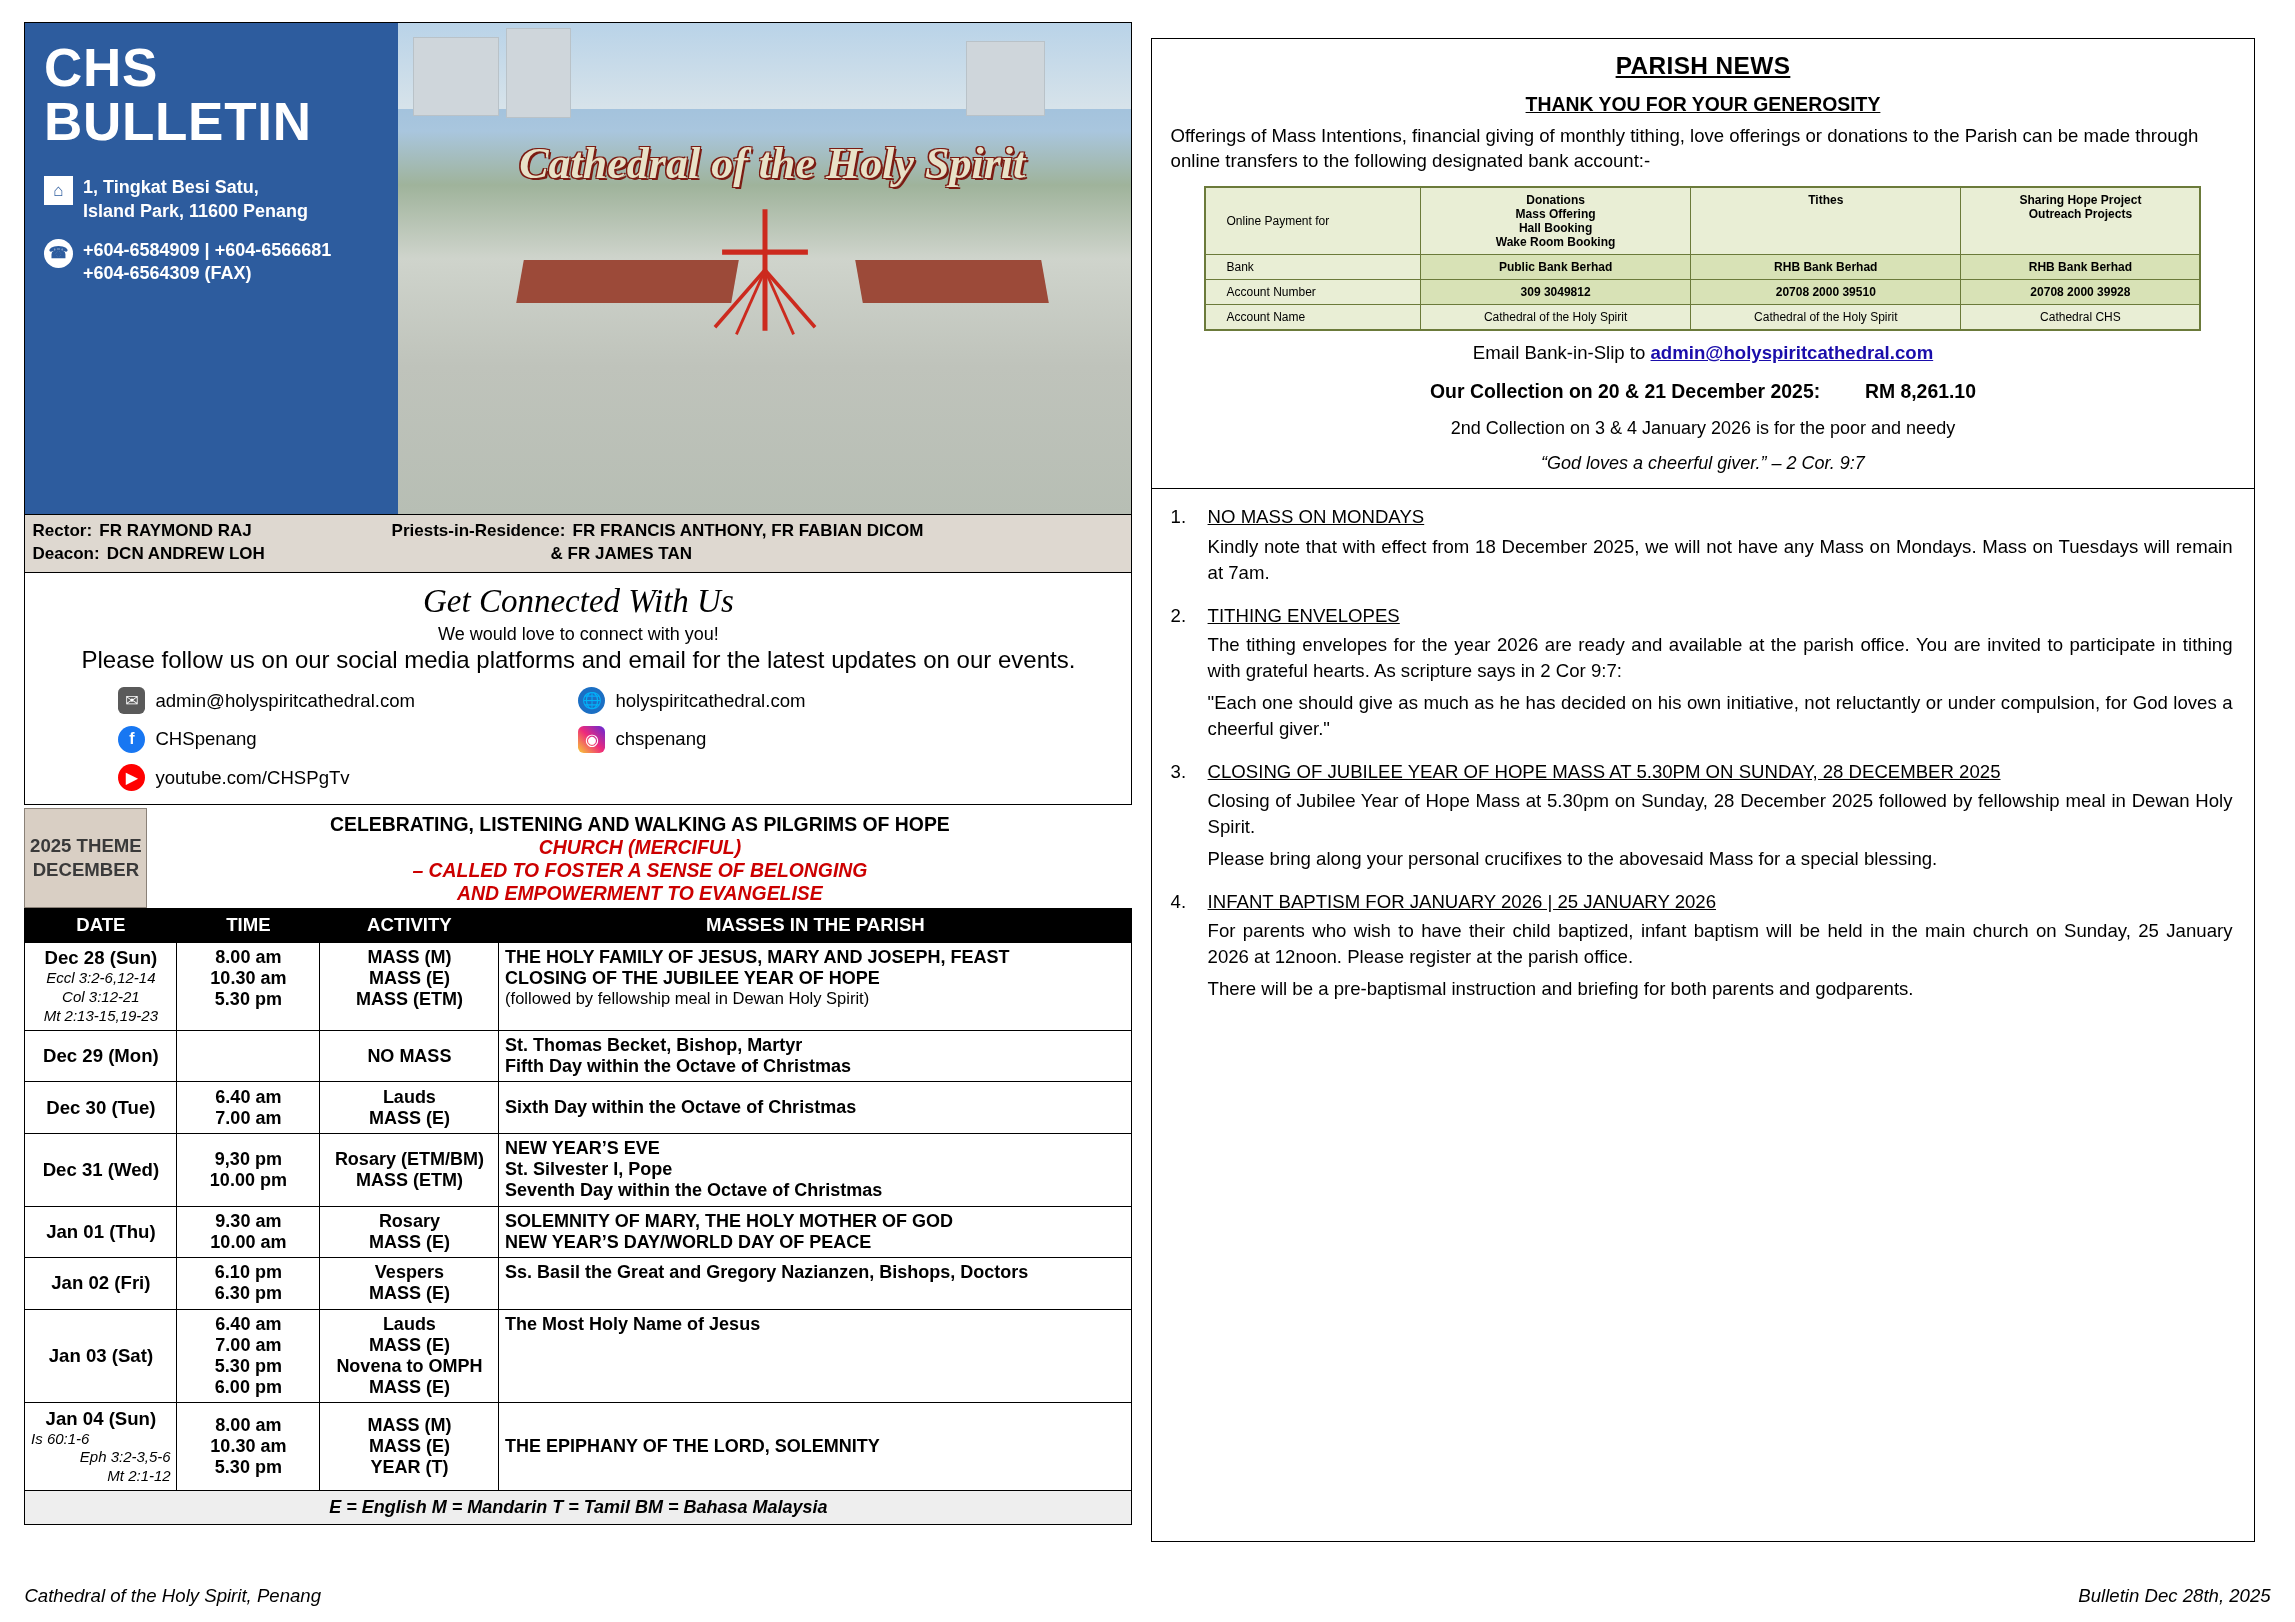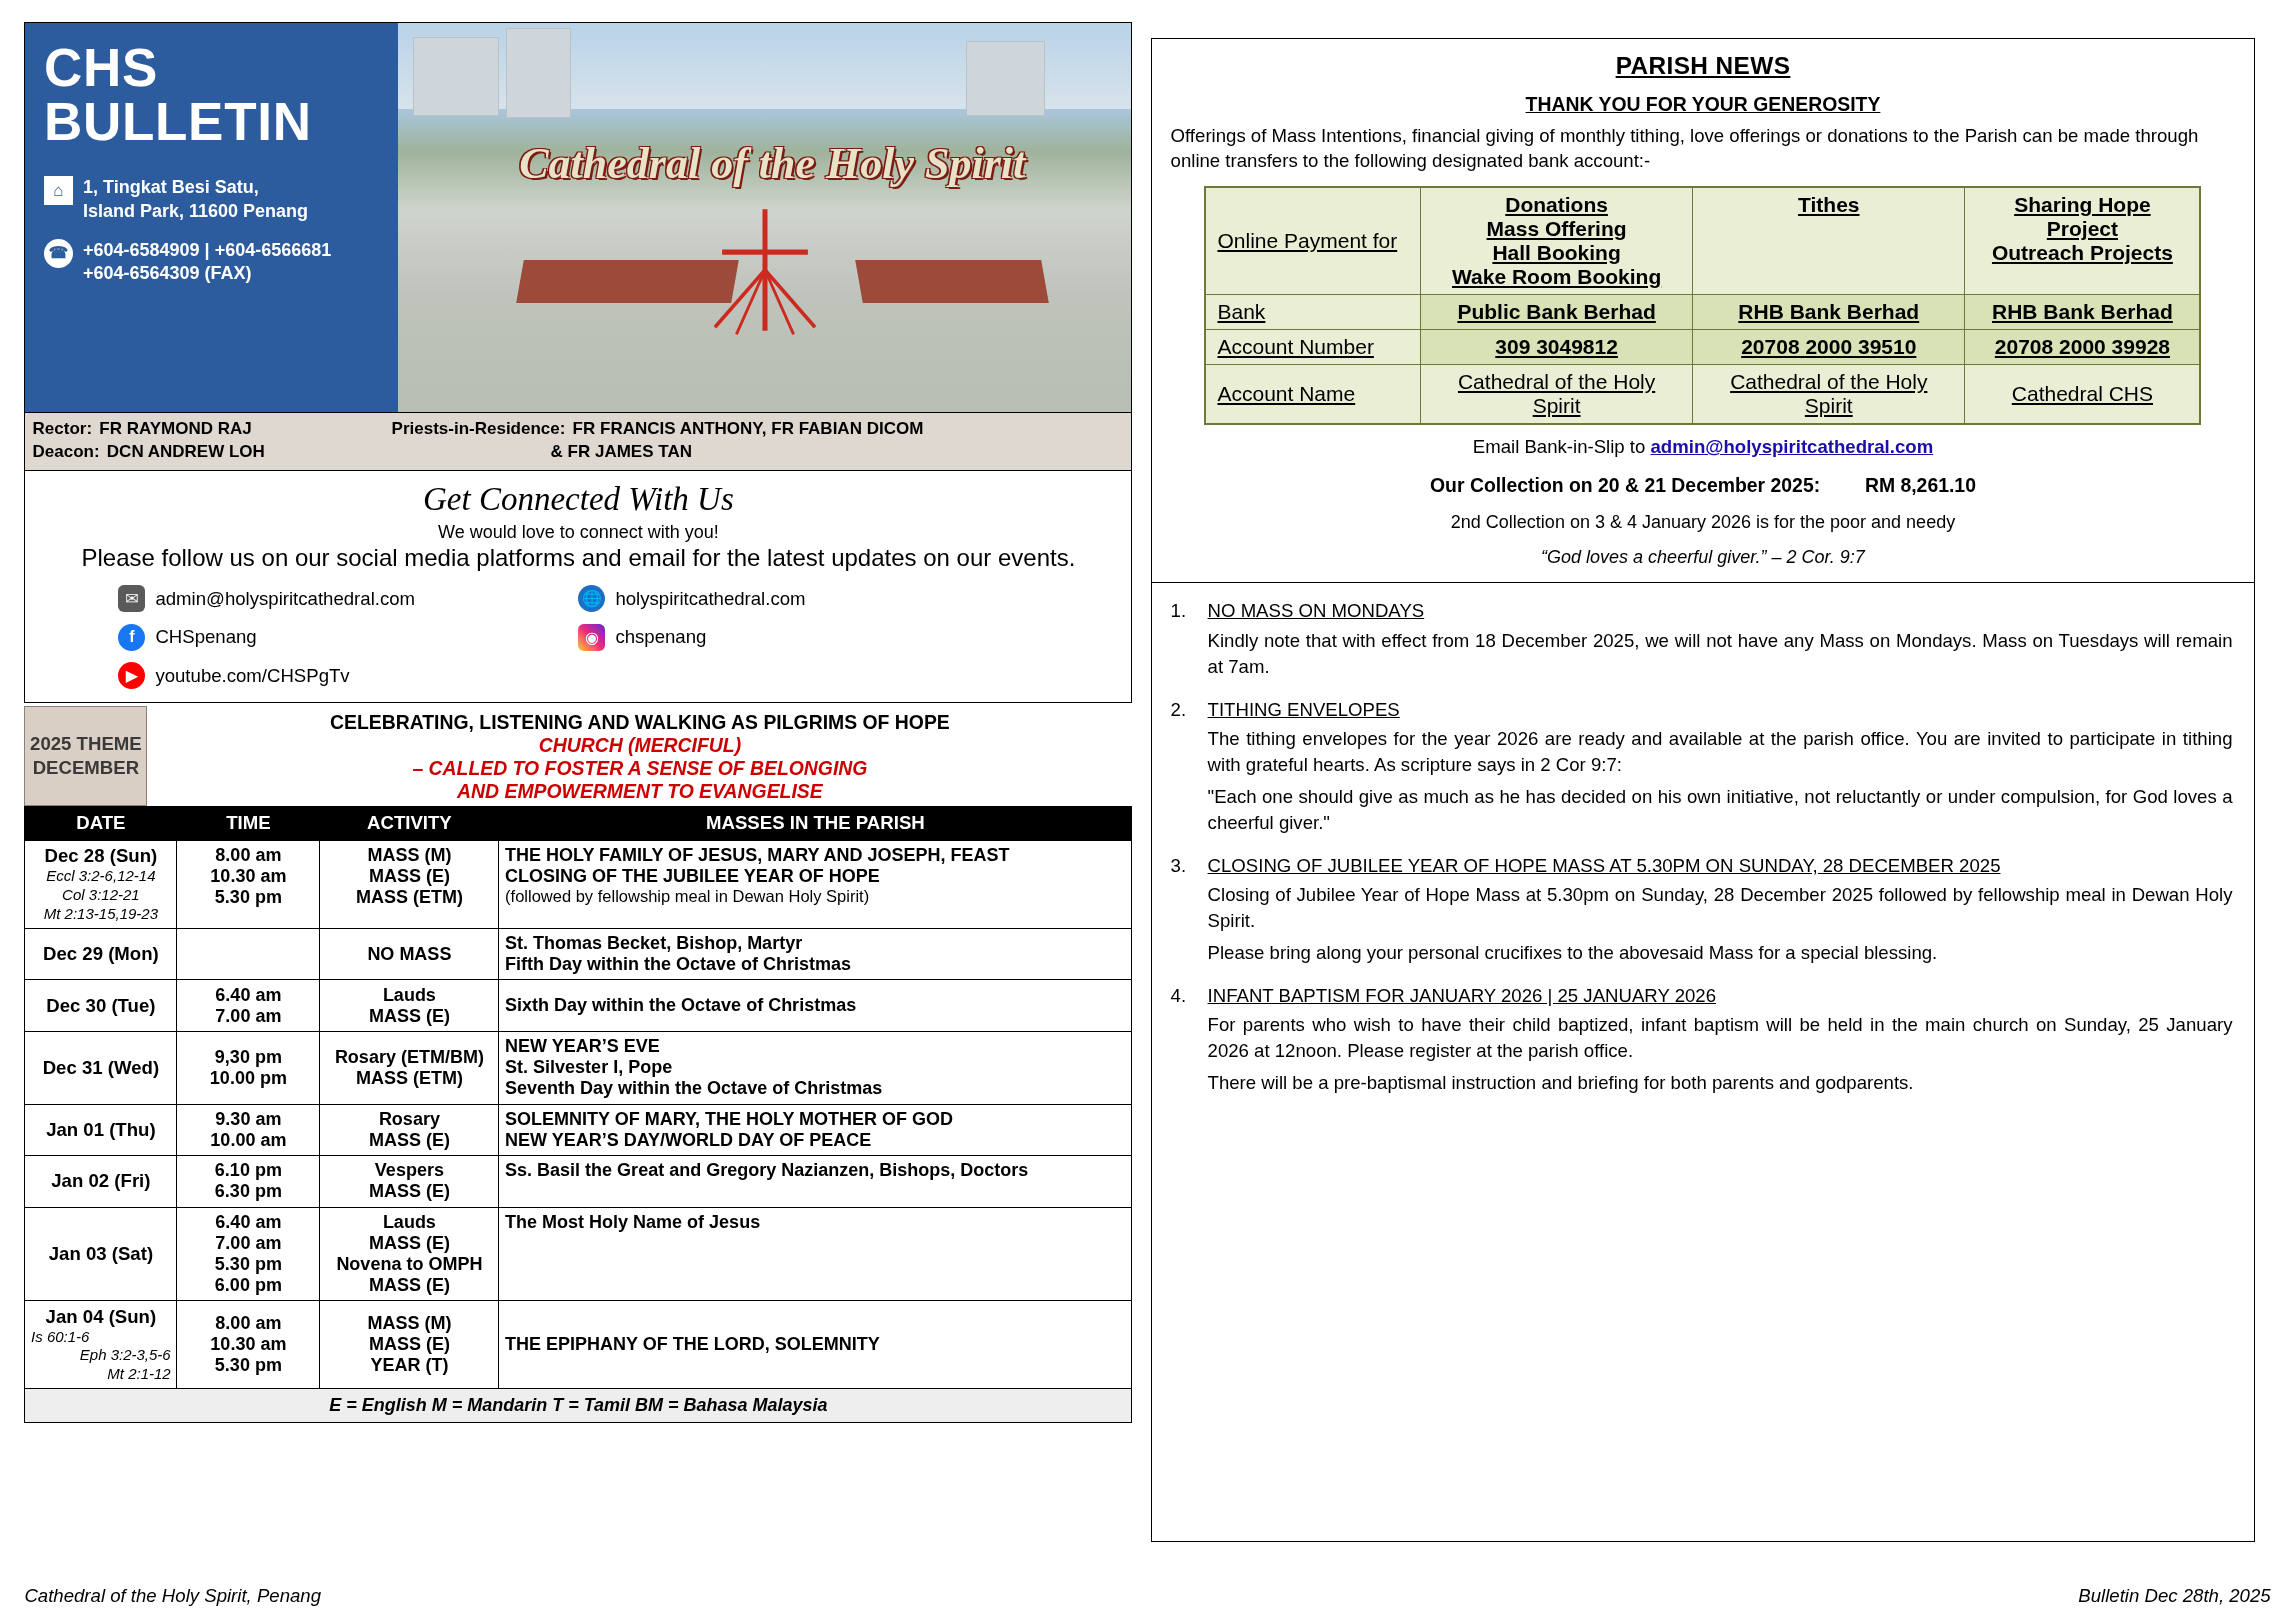--- a/index.html
+++ b/index.html
@@ -11,21 +11,21 @@
     color: #000;
     position: relative;
     overflow: hidden;
   }
   .page { position:absolute; inset:0; padding: 21.5px 24.4px 0 24.4px; }
   .cols { display:flex; gap: 18.6px; height: 1520px; }
   .left-col { width: 1108px; flex: none; }
   .right-col { width: 1104px; flex:none; border:1.4px solid #000; display:flex; flex-direction:column;margin-top:16px; }
 
   
-  .masthead { border:1.4px solid #000; display:flex; height:391px; }
+  .masthead { border:1.4px solid #000; display:flex; height:493px; }
   .mast-left { width: 373px; flex:none; background:#2d5c9e; color:#fff; padding:18.6px 18.6px 0 18.6px; position:relative; }
   .mast-title { font-family:"Liberation Sans", sans-serif; font-weight:bold; font-size:53px; line-height:1.02; letter-spacing:0.7px; }
   .mast-addr { margin-top:27px; display:flex; align-items:flex-start; gap:10px; font-size:18px; line-height:1.3; font-weight:600;}
   .mast-phone { margin-top:16px; display:flex; align-items:flex-start; gap:10px; font-size:18px; line-height:1.3; font-weight:600;}
   .circ-ico { width:29px; height:29px; border-radius:50%; background:#fff; color:#2d5c9e; display:flex; align-items:center; justify-content:center; font-size:16px; flex:none; }
   .sq-ico { width:29px; height:29px; background:#fff; color:#2d5c9e; display:flex; align-items:center; justify-content:center; font-size:17px; flex:none; }
   .mast-right { flex:1; position:relative; overflow:hidden;
      background: linear-gradient(#8fb6d8 0%, #a9c6de 22%, #9fb39b 33%, #cfd4cc 48%, #bfc3bb 70%, #b7beb4 100%); }
   .sky-hills { position:absolute; left:0; right:0; top:0; height:86px;
      background: linear-gradient(#b9d3e8, #d7e3ea); }
@@ -70,21 +70,21 @@
   .b { font-weight:bold;margin-top:47px; }
   .small-note { font-weight:normal; font-size:16.5px; }
   .legend { text-align:center; font-weight:bold; font-style:italic; font-size:18px; padding:5.7px; border:0.7px solid #000; border-top:none; background:#eeeeee; }
 
   
   .news-top { padding:13px 18.6px 14.3px 18.6px; border-bottom:1.4px solid #000; }
   .news-h { text-align:center; font-size:24.4px; font-weight:bold; text-decoration:underline; letter-spacing:0.4px; }
   .thank-h { text-align:center; font-size:19.4px; font-weight:bold; text-decoration:underline; margin-top:13px; }
   .thank-p { font-size:18.6px; margin-top:7.2px; line-height:1.35; }
   table.bank { border-collapse:collapse; margin:13px auto 0 auto; width:997px; border:2.2px solid #6b7a3a; }
-  table.bank td { border:0.7px solid #6b7a3a; padding:5px 11px; font-size:21px; vertical-align:middle;text-decoration:underline; }
+  table.bank td { border:0.7px solid #6b7a3a; padding:5px 20px; font-size:12px; vertical-align:middle; }
   .bank-head { background:#e9eed5; text-align:center; font-weight:bold; }
   .bank-lbl { background:#e9eed5; width:215px; }
   .bank-val { background:#d8e2b6; text-align:center; font-weight:bold; font-size:21.5px; }
   .bank-sub { background:#e9eed5; text-align:center; }
   .email-line { text-align:center; font-size:18.6px; margin-top:11.5px; }
   .email-link { color:#1a0dab; text-decoration:underline; font-weight:bold; }
   .collection { text-align:center; font-size:19.4px; font-weight:bold; margin-top:16px; }
   .second { text-align:center; font-size:18px; margin-top:14.3px; }
   .quote { text-align:center; font-size:18px; font-style:italic; margin-top:14.3px; }
 

